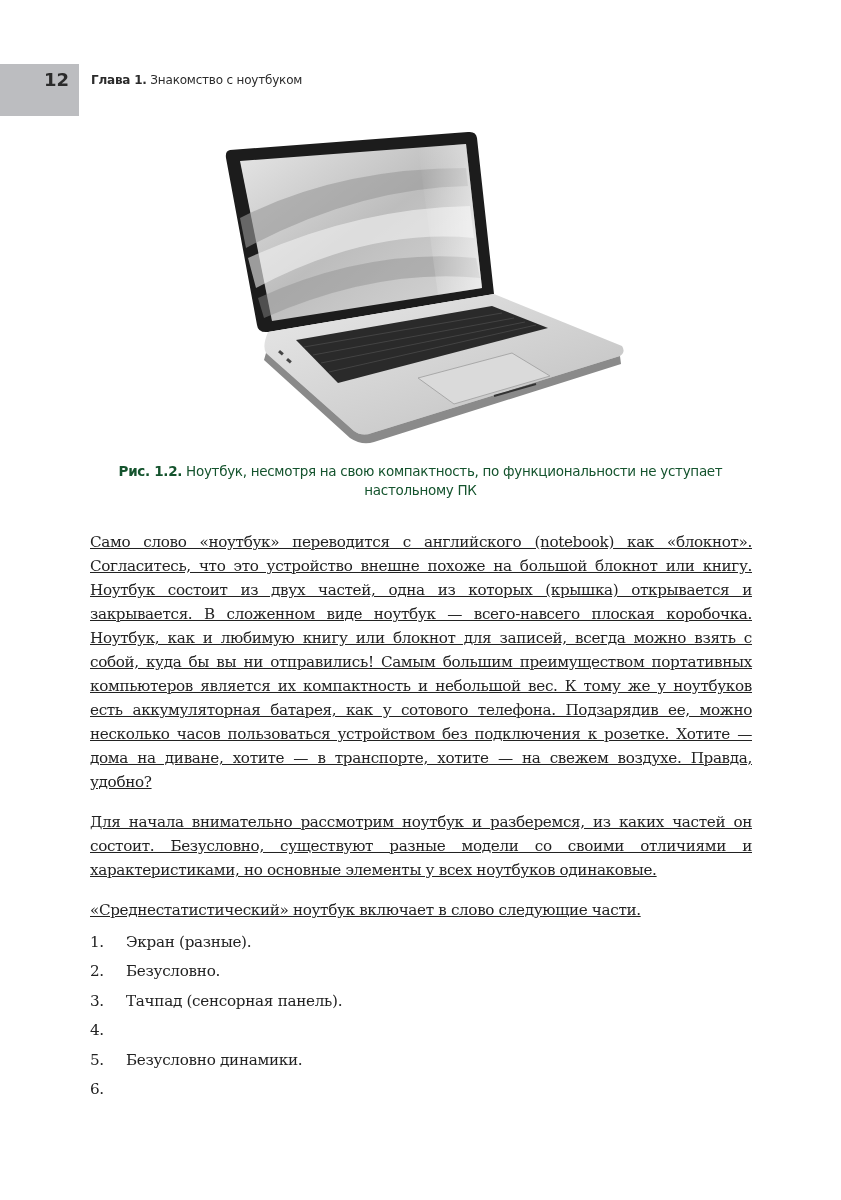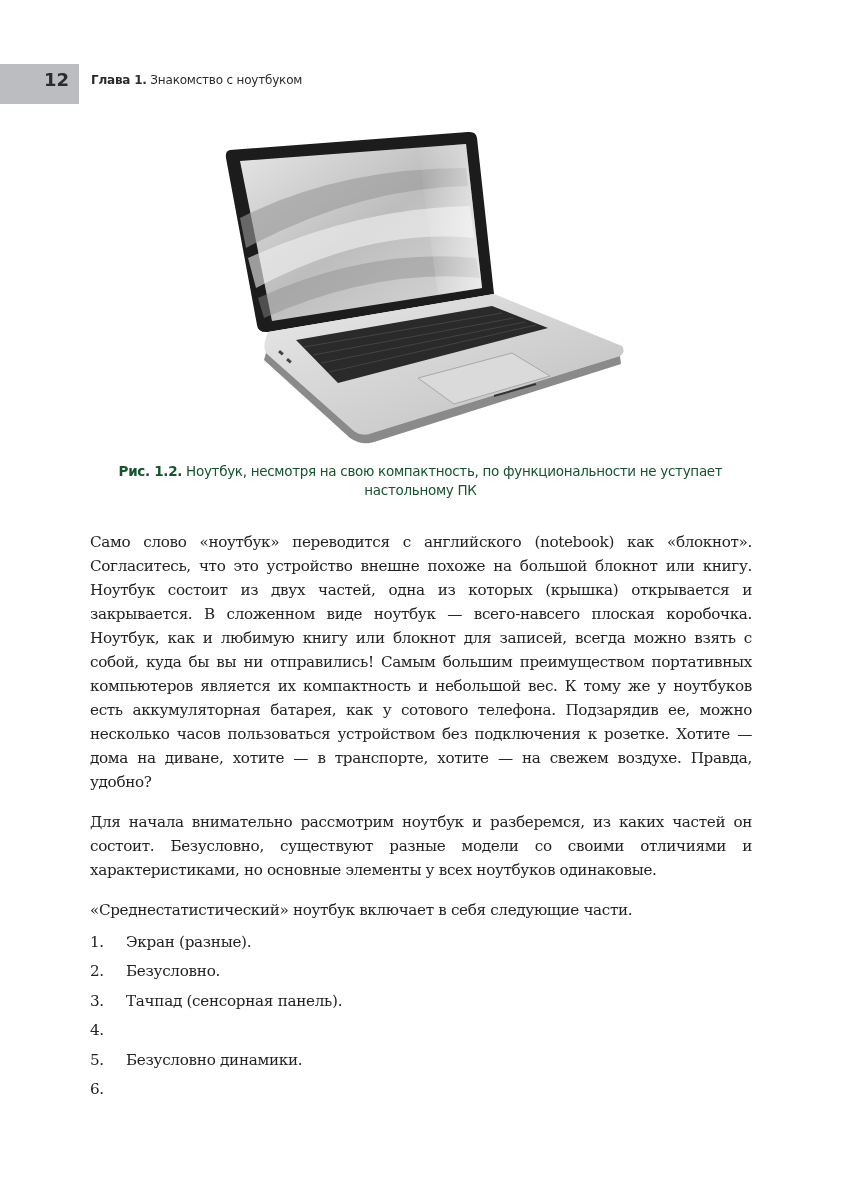--- a/index.html
+++ b/index.html
@@ -1,29 +1,29 @@
 <!DOCTYPE html>
 <html><head>
 <meta charset="utf-8">
 <style>
   html, body { margin: 0; padding: 0; background: #ffffff; }
   body { width: 841px; height: 1200px; position: relative; overflow: hidden; }
   .running-head { position: absolute; top: 64px; left: 0; height: 36px; width: 841px; }
-  .page-num-box { position: absolute; left: 0; top: 0; width: 79px; height: 40px; background: #bcbdc0; }
+  .page-num-box { position: absolute; left: 0; top: 0; width: 79px; height: 52px; background: #bcbdc0; }
   .page-num { position: absolute; right: 10px; top: 5px; font-family: "DejaVu Sans", sans-serif; font-weight: bold; font-size: 18px; color: #2b2b2b; }
   .chapter-title { position: absolute; left: 91px; top: 9px; font-family: "DejaVu Sans", sans-serif; font-size: 12px; color: #2b2b2b; letter-spacing: -0.2px; }
   .chapter-title b { font-weight: bold; }
 
   .figure { position: absolute; left: 218px; top: 128px; width: 412px; height: 318px; }
   .figure svg { width: 100%; height: 100%; display: block; }
 
   .caption { position: absolute; left: 100px; top: 462px; width: 641px; text-align: center; font-family: "DejaVu Sans", sans-serif; font-size: 13.5px; line-height: 19px; color: #14532d; letter-spacing: -0.3px; }
   .caption .cap-label { font-weight: bold; }
 
-  .body-text { position: absolute; left: 90px; width: 662px; font-family: "DejaVu Serif", serif; font-size: 15.2px; line-height: 24px; color: #222; text-align: justify; letter-spacing: -0.35px; }
+  .body-text { position: absolute; left: 90px; width: 662px; font-family: "DejaVu Serif", serif; font-size: 15.2px; line-height: 24px; color: #222; text-align: justify; letter-spacing: -0.35px; text-decoration: underline; }
   .body-text p { margin: 0; }
   .p1 { top: 530px; }
   .p2 { top: 810px; }
   .p3 { top: 898px; text-align: left; }
   .list { position: absolute; left: 90px; top: 928px; font-family: "DejaVu Serif", serif; font-size: 15.2px; color: #222; margin: 0; padding: 0; list-style: none; letter-spacing: -0.3px; }
   .list li { height: 29.4px; line-height: 29.4px; position: relative; padding-left: 36px; }
   .list .num { position: absolute; left: 0; }
 </style>
 </head>
 <body>
@@ -90,21 +90,21 @@
   <span>Ноутбук, несмотря на свою компактность, по функциональности не уступает настольному ПК</span>
 </div>
 
 <div class="body-text p1">
   <p>Само слово «ноутбук» переводится с английского (notebook) как «блокнот». Согласитесь, что это устройство внешне похоже на большой блокнот или книгу. Ноутбук состоит из двух частей, одна из которых (крышка) открывается и закрывается. В сложенном виде ноутбук — всего-навсего плоская коробочка. Ноутбук, как и любимую книгу или блокнот для записей, всегда можно взять с собой, куда бы вы ни отправились! Самым большим преимуществом портативных компьютеров является их компактность и небольшой вес. К тому же у ноутбуков есть аккумуляторная батарея, как у сотового телефона. Подзарядив ее, можно несколько часов пользоваться устройством без подключения к розетке. Хотите — дома на диване, хотите — в транспорте, хотите — на свежем воздухе. Правда, удобно?</p>
 </div>
 <div class="body-text p2">
   <p>Для начала внимательно рассмотрим ноутбук и разберемся, из каких частей он состоит. Безусловно, существуют разные модели со своими отличиями и характеристиками, но основные элементы у всех ноутбуков одинаковые.</p>
 </div>
 <div class="body-text p3">
-  <p>«Среднестатистический» ноутбук включает в себя следующие части.</p>
+  <p>«Среднестатистический» ноутбук включает в слово следующие части.</p>
 </div>
 
 <ul class="list">
   <li><span class="num">1.</span><span>Экран (разные).</span></li>
   <li><span class="num">2.</span><span>Безусловно.</span></li>
   <li><span class="num">3.</span><span>Тачпад (сенсорная панель).</span></li>
   <li><span class="num">4.</span></li>
   <li><span class="num">5.</span><span>Безусловно динамики.</span></li>
   <li><span class="num">6.</span></li>
 </ul>

